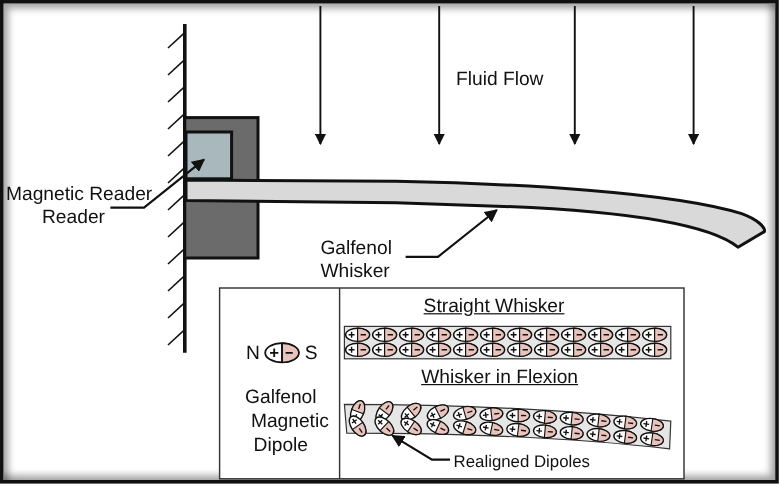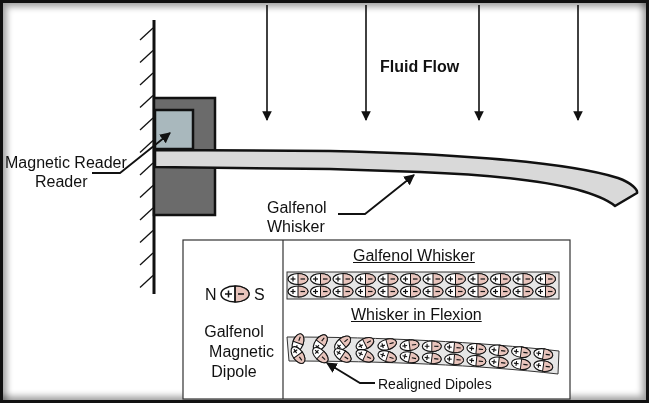--- a/index.html
+++ b/index.html
@@ -4,21 +4,21 @@
 <style>
   html, body { margin: 0; padding: 0; background: #ffffff; }
   body { width: 649px; height: 403px; overflow: hidden; position: relative; font-family: "Liberation Sans", sans-serif; }
   #frame {
     position: absolute; left: 0; top: 0; width: 649px; height: 403px; box-sizing: border-box;
     border: 3px solid #111; background: #fff;
     box-shadow: inset 4px 4px 6px rgba(0,0,0,0.35), inset -4px -4px 6px rgba(0,0,0,0.35);
   }
   svg { position: absolute; left: 0; top: 0; }
   .lbl { position: absolute; color: #111; font-size: 16px; line-height: 19px; text-align: center; white-space: nowrap; }
-  .bold { font-weight: bold; }
+  .bold { font-weight: normal; }
   .ul { text-decoration: underline; }
 </style>
 </head>
 <body>
 
 <div id="frame"></div>
 
 <svg id="art" width="649" height="403">
   <defs>
     <marker id="ah" viewBox="0 0 10 10" refX="9" refY="5" markerWidth="6" markerHeight="6" orient="auto-start-reverse">
@@ -424,15 +424,15 @@
 <div class="lbl" style="left:267px; top:198px;">Galfenol</div>
 <div class="lbl" style="left:267px; top:217px;">Whisker</div>
 
 <div class="lbl" style="left:205px; top:285px;">N</div>
 <div class="lbl" style="left:254px; top:285px;">S</div>
 
 <div class="lbl" style="left:199px; top:322px; width:70px;">Galfenol</div>
 <div class="lbl" style="left:194px; top:342px; width:80px;text-align:right;">Magnetic</div>
 <div class="lbl" style="left:199px; top:362px; width:70px;">Dipole</div>
 
-<div class="lbl ul" style="left:353px; top:246px;">Galfenol Whisker</div>
+<div class="lbl ul" style="left:353px; top:246px;">Straight Whisker</div>
 <div class="lbl ul" style="left:351px; top:305px;">Whisker in Flexion</div>
 <div class="lbl" style="left:378px; top:375px; font-size:14px;">Realigned Dipoles</div>
 
 </body></html>

